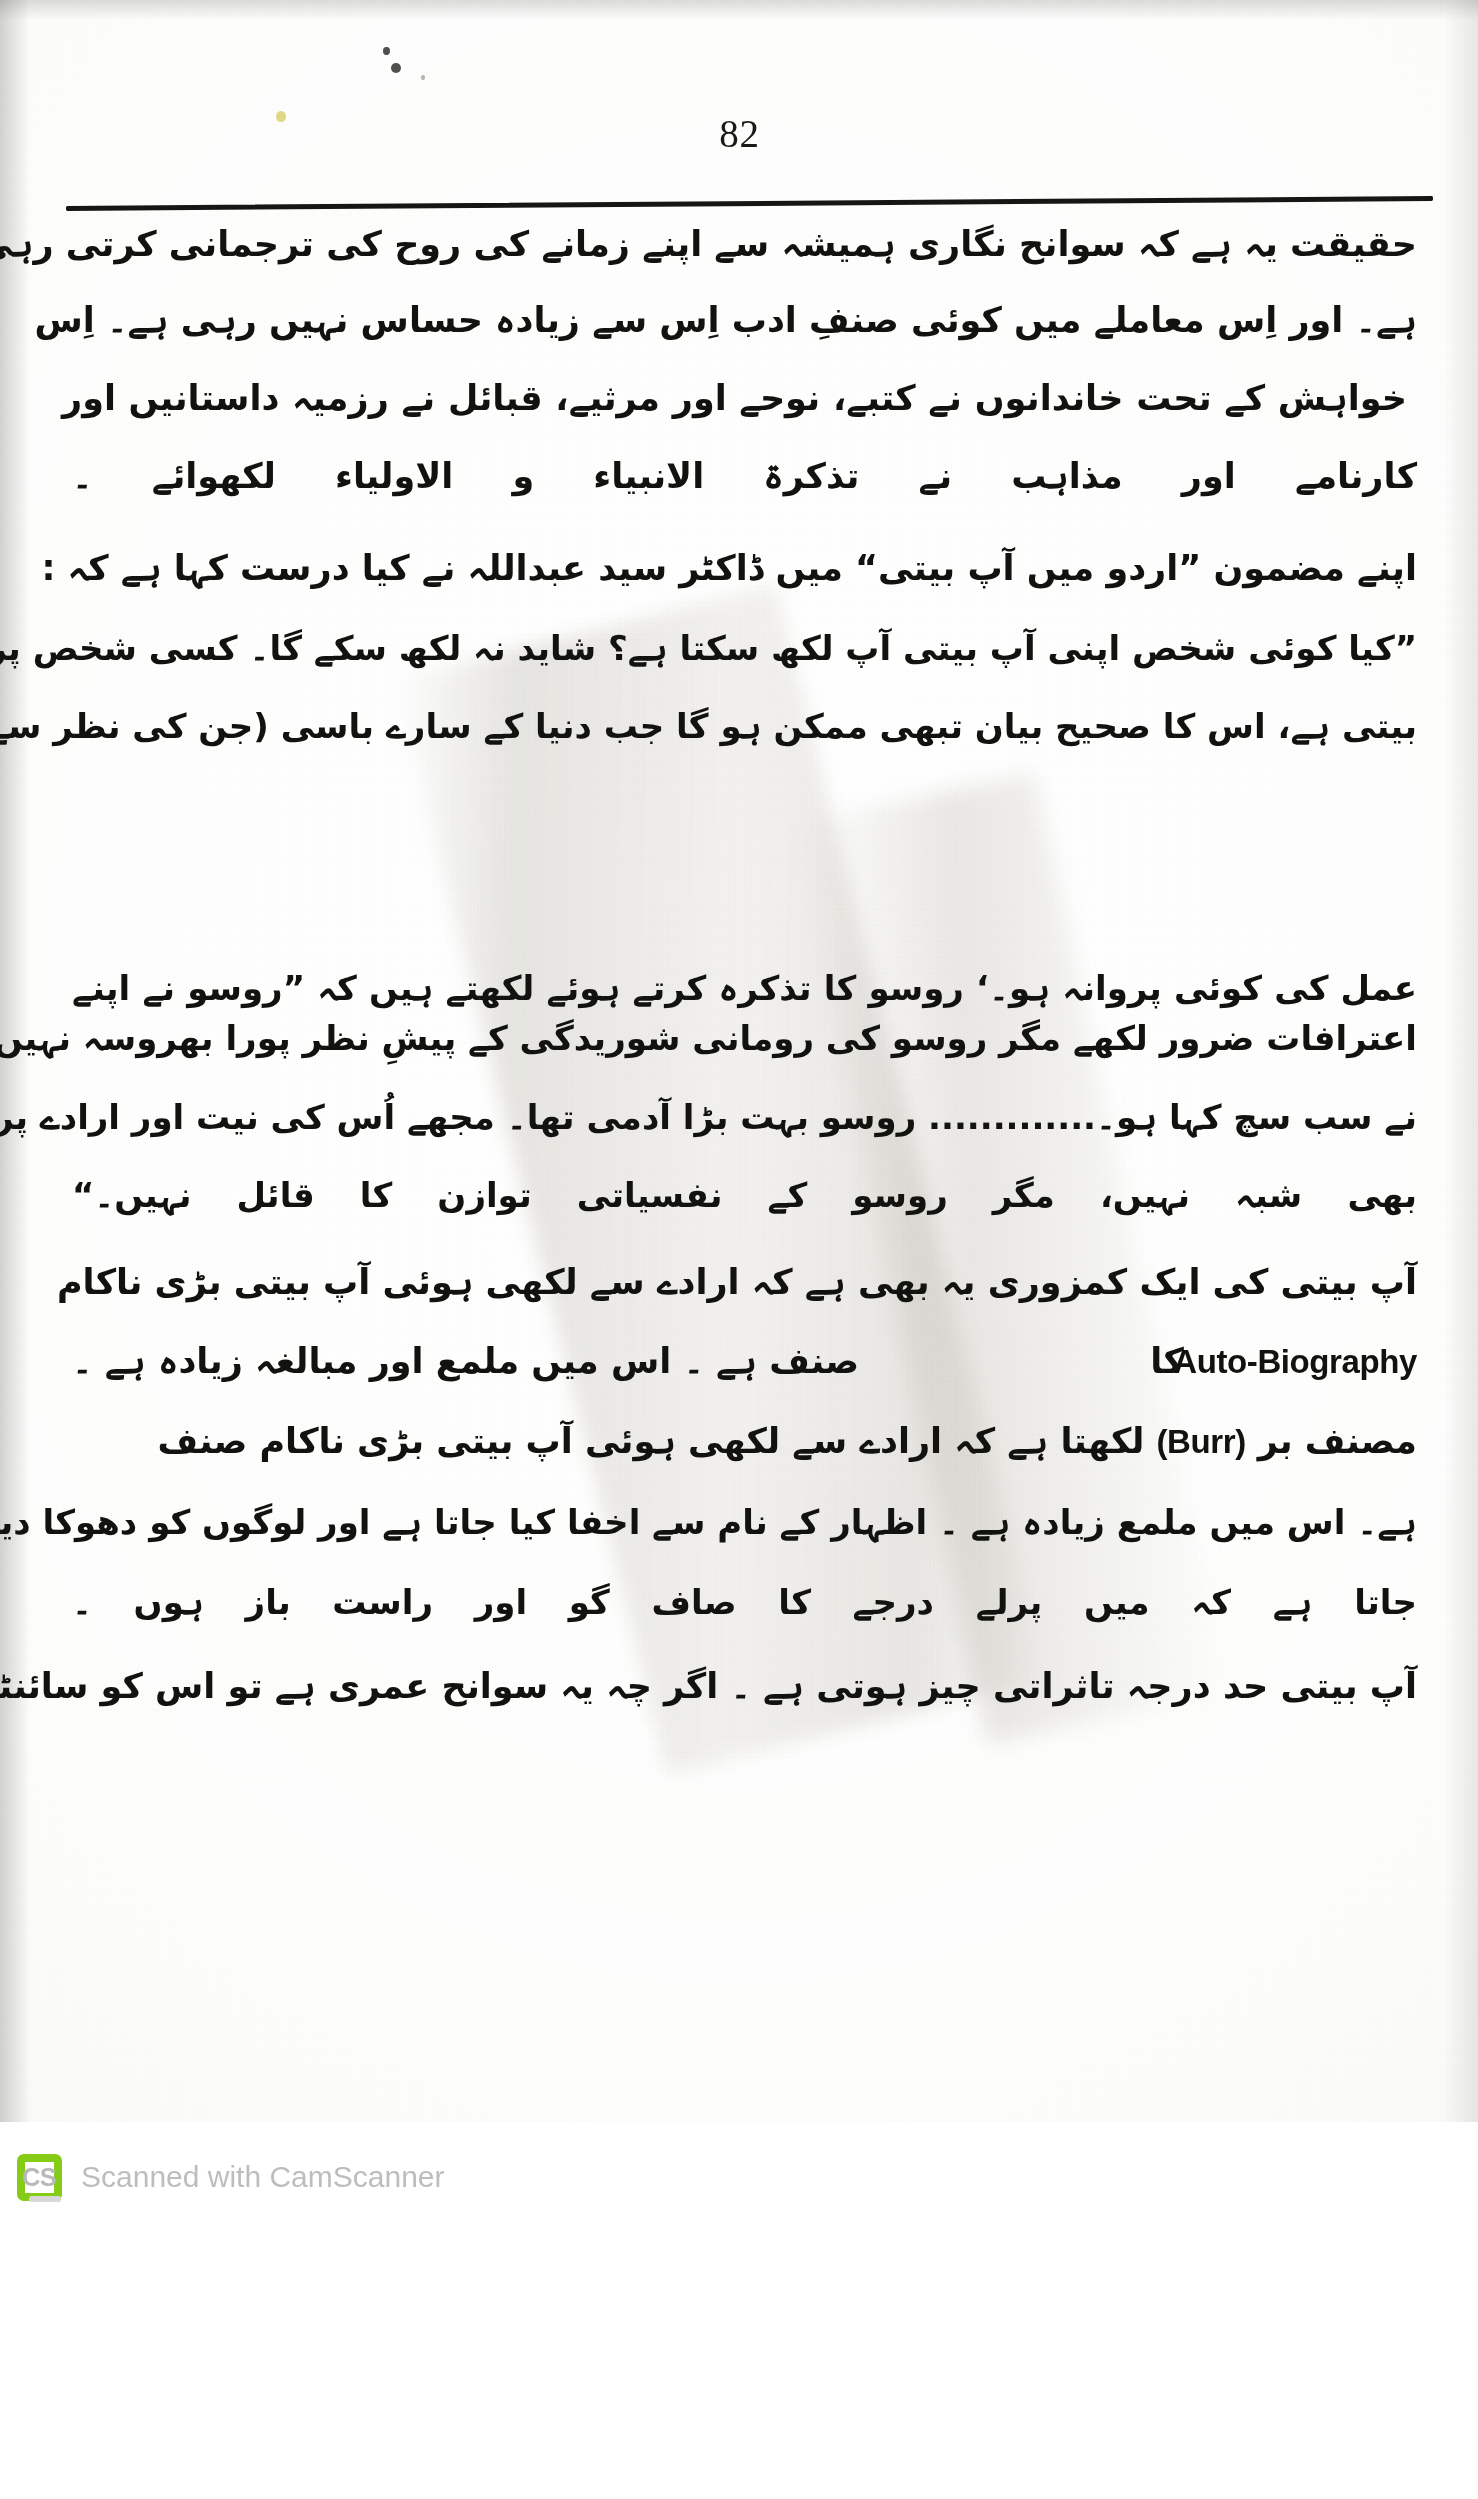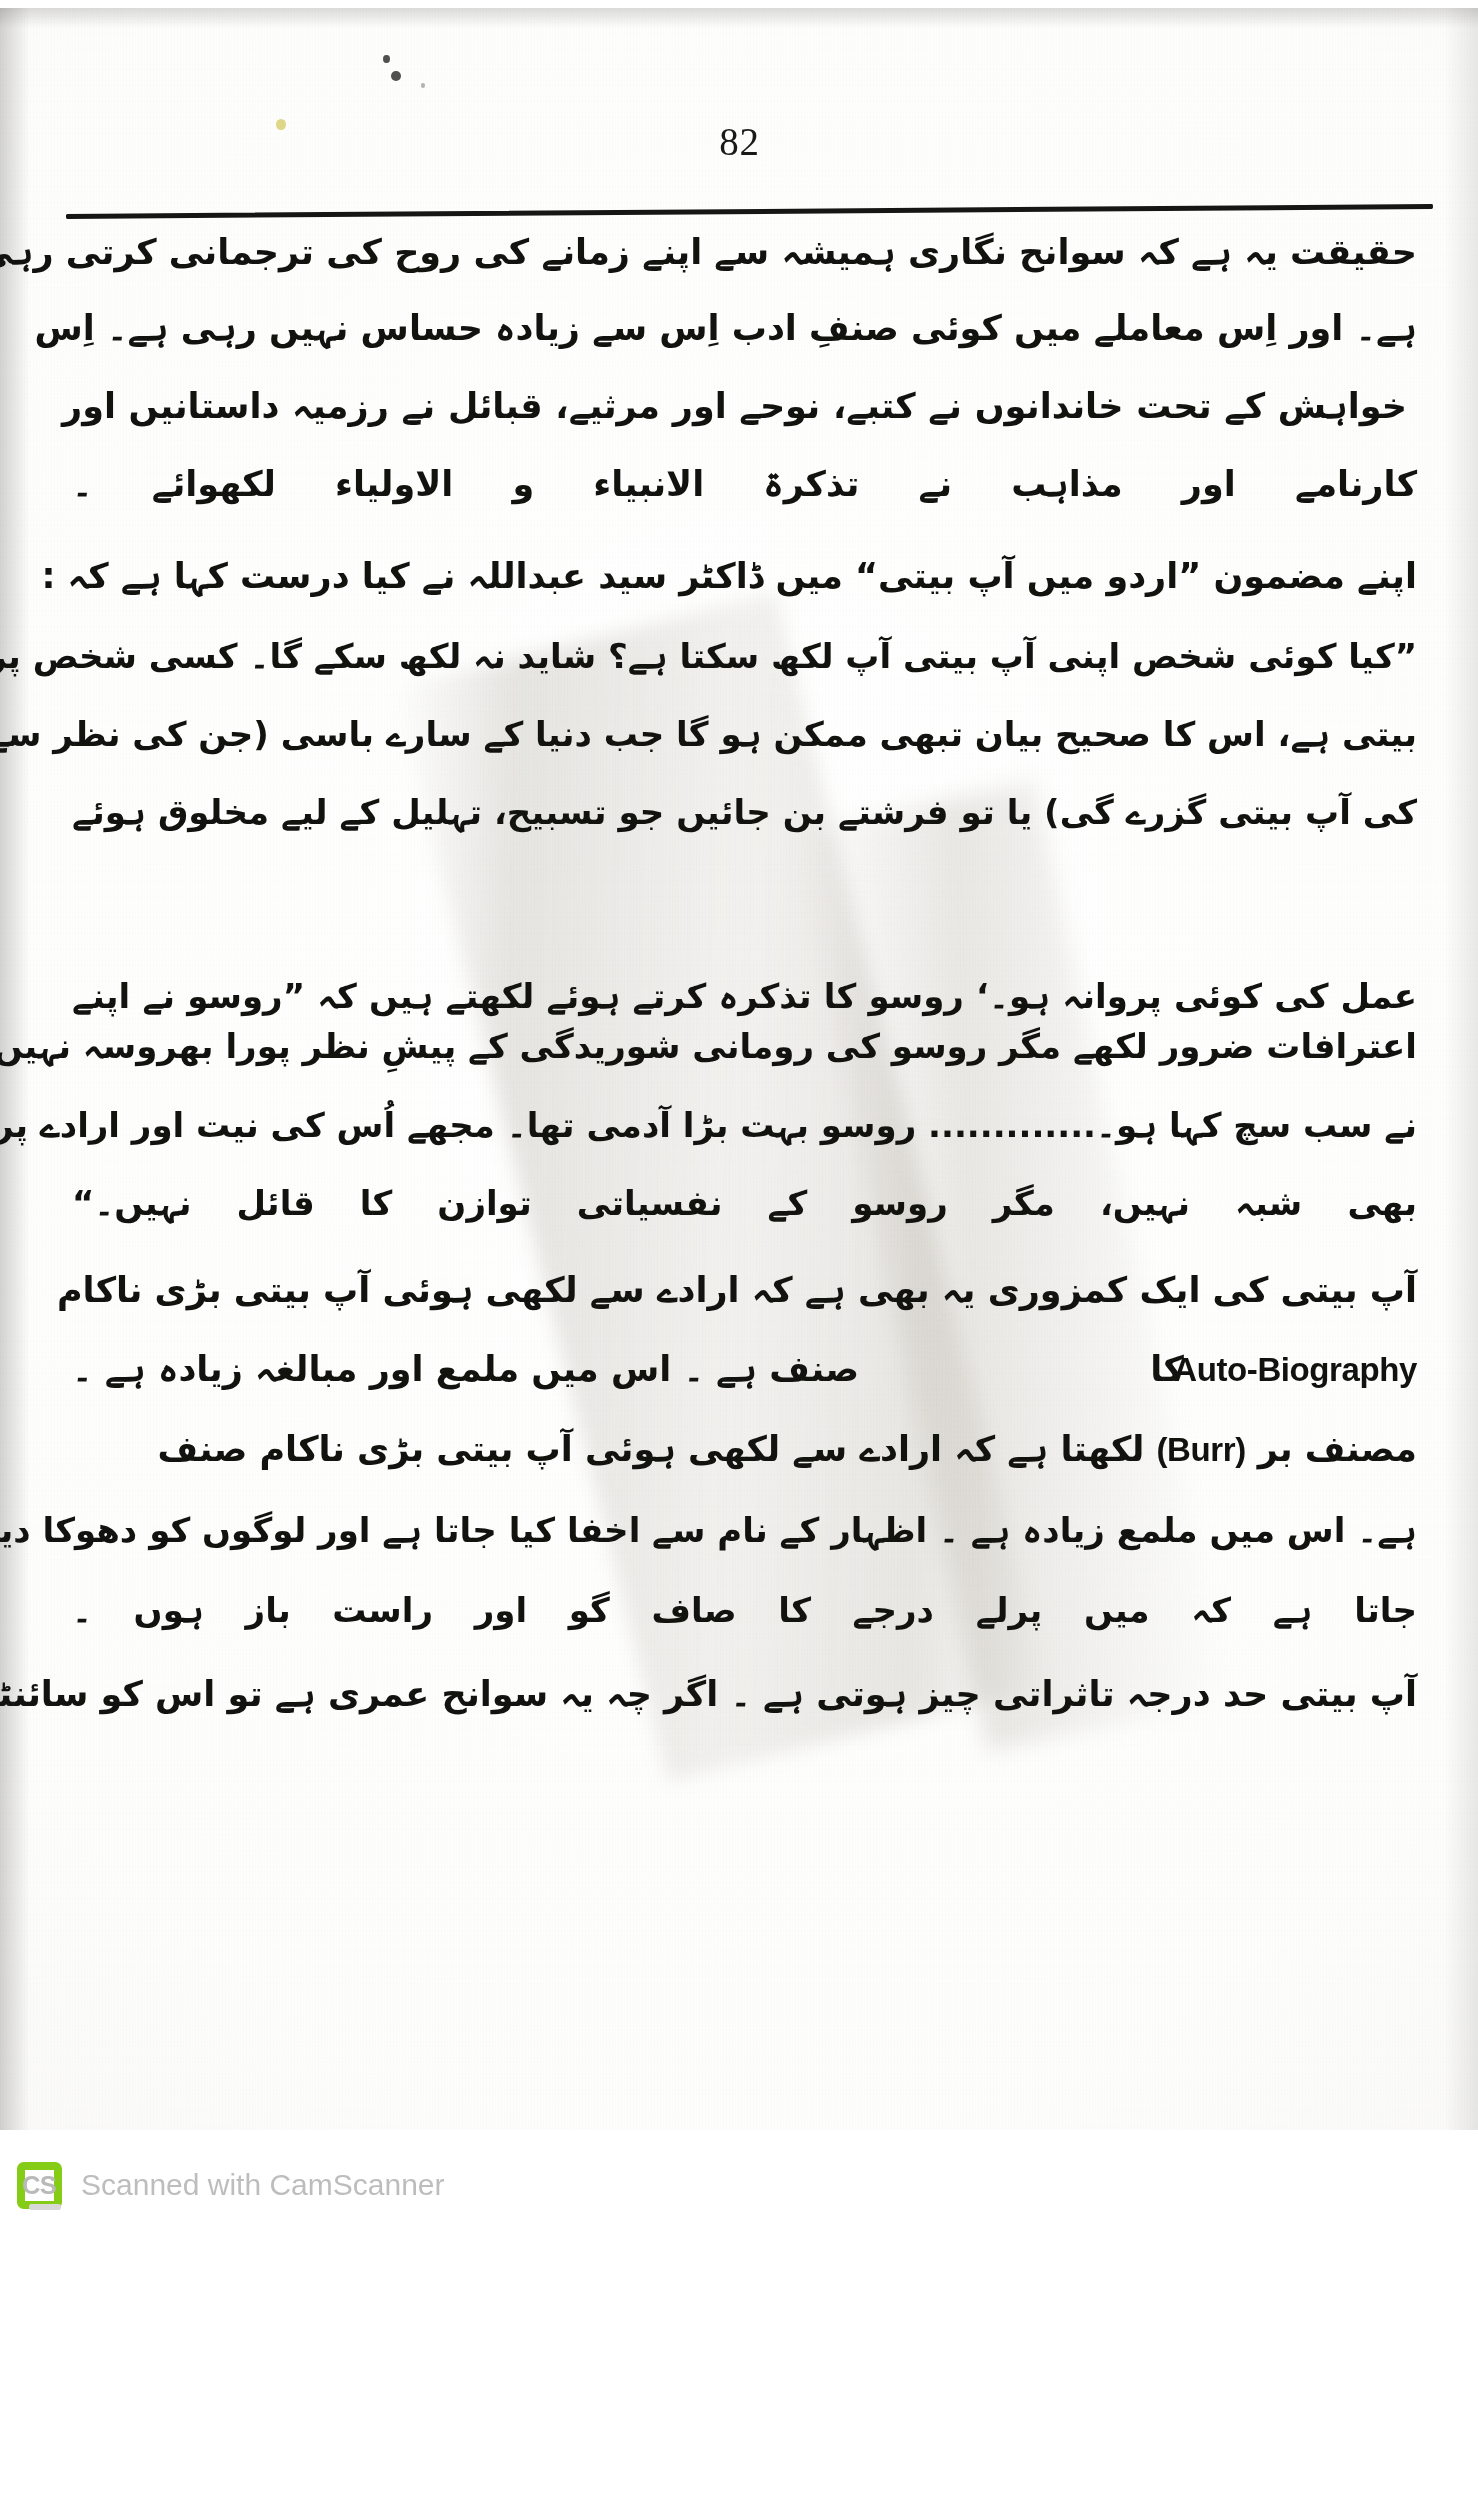--- a/index.html
+++ b/index.html
@@ -6,21 +6,21 @@
   html, body {
     margin: 0;
     padding: 0;
     background: #ffffff;
   }
 
   #page {
     position: relative;
     width: 1479px;
     height: 2232px;
-    margin: 8px auto;
+    margin: 0 auto;
     background: #fef9c3;
     overflow: hidden;
     font-family: "Liberation Sans", sans-serif;
   }
 
   
   .paper {
     position: absolute;
     left: 0;
     top: 0;
@@ -256,21 +256,20 @@
     <div class="line ln" style="top:162px;  right:10px;   font-size:35px;">خواہش کے تحت خاندانوں نے کتبے، نوحے اور مرثیے، قبائل نے رزمیہ داستانیں اور</div>
 
     <div class="line ln" style="top:240px;  right:0;   font-size:35px; padding-left:323px; text-align:right;">کارنامے اور مذاہب نے تذکرۃ الانبیاء و الاولیاء لکھوائے ۔</div>
 
     <div class="line ln" style="top:332px;  right:0;   font-size:35px;">اپنے مضمون ”اردو میں آپ بیتی“ میں ڈاکٹر سید عبداللہ نے کیا درست کہا ہے کہ :</div>
 
     <div class="line ln" style="top:412px;  right:0;   font-size:34px;">”کیا کوئی شخص اپنی آپ بیتی آپ لکھ سکتا ہے؟ شاید نہ لکھ سکے گا۔ کسی شخص پر جو آپ</div>
 
     <div class="line ln" style="top:490px;  right:0;   font-size:34px;">بیتی ہے، اس کا صحیح بیان تبھی ممکن ہو گا جب دنیا کے سارے باسی (جن کی نظر سے کسی</div>
 
-    <div class="line ln" style="top:568px;  right:0;   font-size:34px;">کی آپ بیتی گزرے گی) یا تو فرشتے بن جائیں جو تسبیح، تہلیل کے لیے مخلوق ہوئے</div>
 
 
     <div class="line ln" style="top:752px;  right:0;   font-size:34px;">عمل کی کوئی پروانہ ہو۔‘ روسو کا تذکرہ کرتے ہوئے لکھتے ہیں کہ ”روسو نے اپنے</div>
 
     <div class="line ln" style="top:802px; right:0;   font-size:34px;">اعترافات ضرور لکھے مگر روسو کی رومانی شوریدگی کے پیشِ نظر پورا بھروسہ نہیں کہ اس</div>
 
     <div class="line ln" style="top:881px; right:0;   font-size:34px;">نے سب سچ کہا ہو۔............. روسو بہت بڑا آدمی تھا۔ مجھے اُس کی نیت اور ارادے پر</div>
 
     <div class="line ln" style="top:959px; right:0;   font-size:34px; padding-left:225px; text-align:right;">بھی شبہ نہیں، مگر روسو کے نفسیاتی توازن کا قائل نہیں۔“</div>
 

